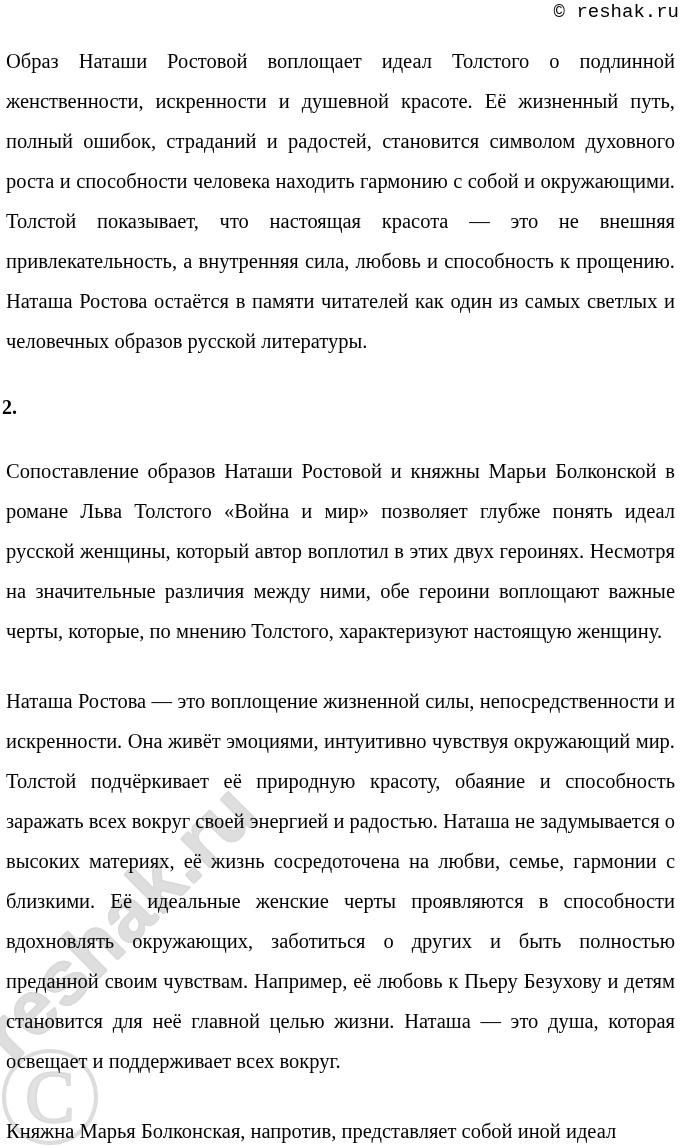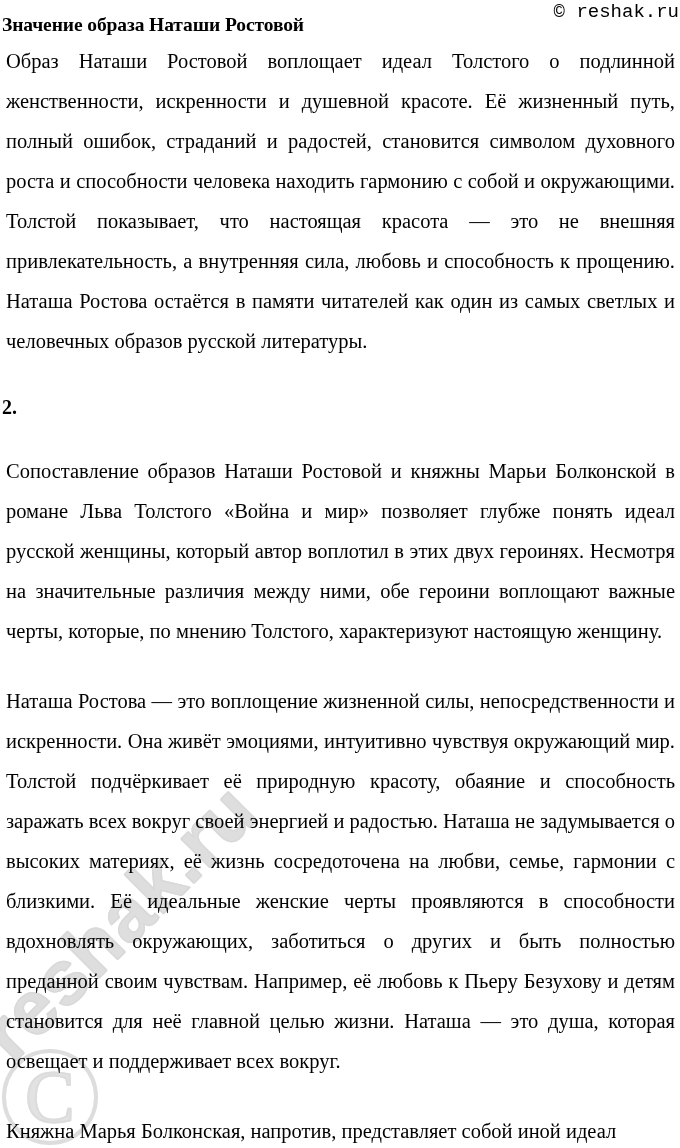--- a/index.html
+++ b/index.html
@@ -140,21 +140,20 @@
 <body>
 
 <div class="watermark-layer">
   <div class="wm-text">reshak.ru</div>
   <div class="wm-copy"></div>
 </div>
 
 <div class="page">
 
   <div class="header-row">
-    <h1 class="doc-title">Значение образа Наташи Ростовой</h1>
     <span class="credit">© reshak.ru</span>
   </div>
 
   <div class="gap-after-title"></div>
 
   <div class="body-block">
 
     <p class="para">Образ Наташи Ростовой воплощает идеал Толстого о подлинной женственности, искренности и душевной красоте. Её жизненный путь, полный ошибок, страданий и радостей, становится символом духовного роста и способности человека находить гармонию с собой и окружающими. Толстой показывает, что настоящая красота — это не внешняя привлекательность, а внутренняя сила, любовь и способность к прощению. Наташа Ростова остаётся в памяти читателей как один из самых светлых и человечных образов русской литературы.</p>
 
     <div class="gap-sm"></div>

